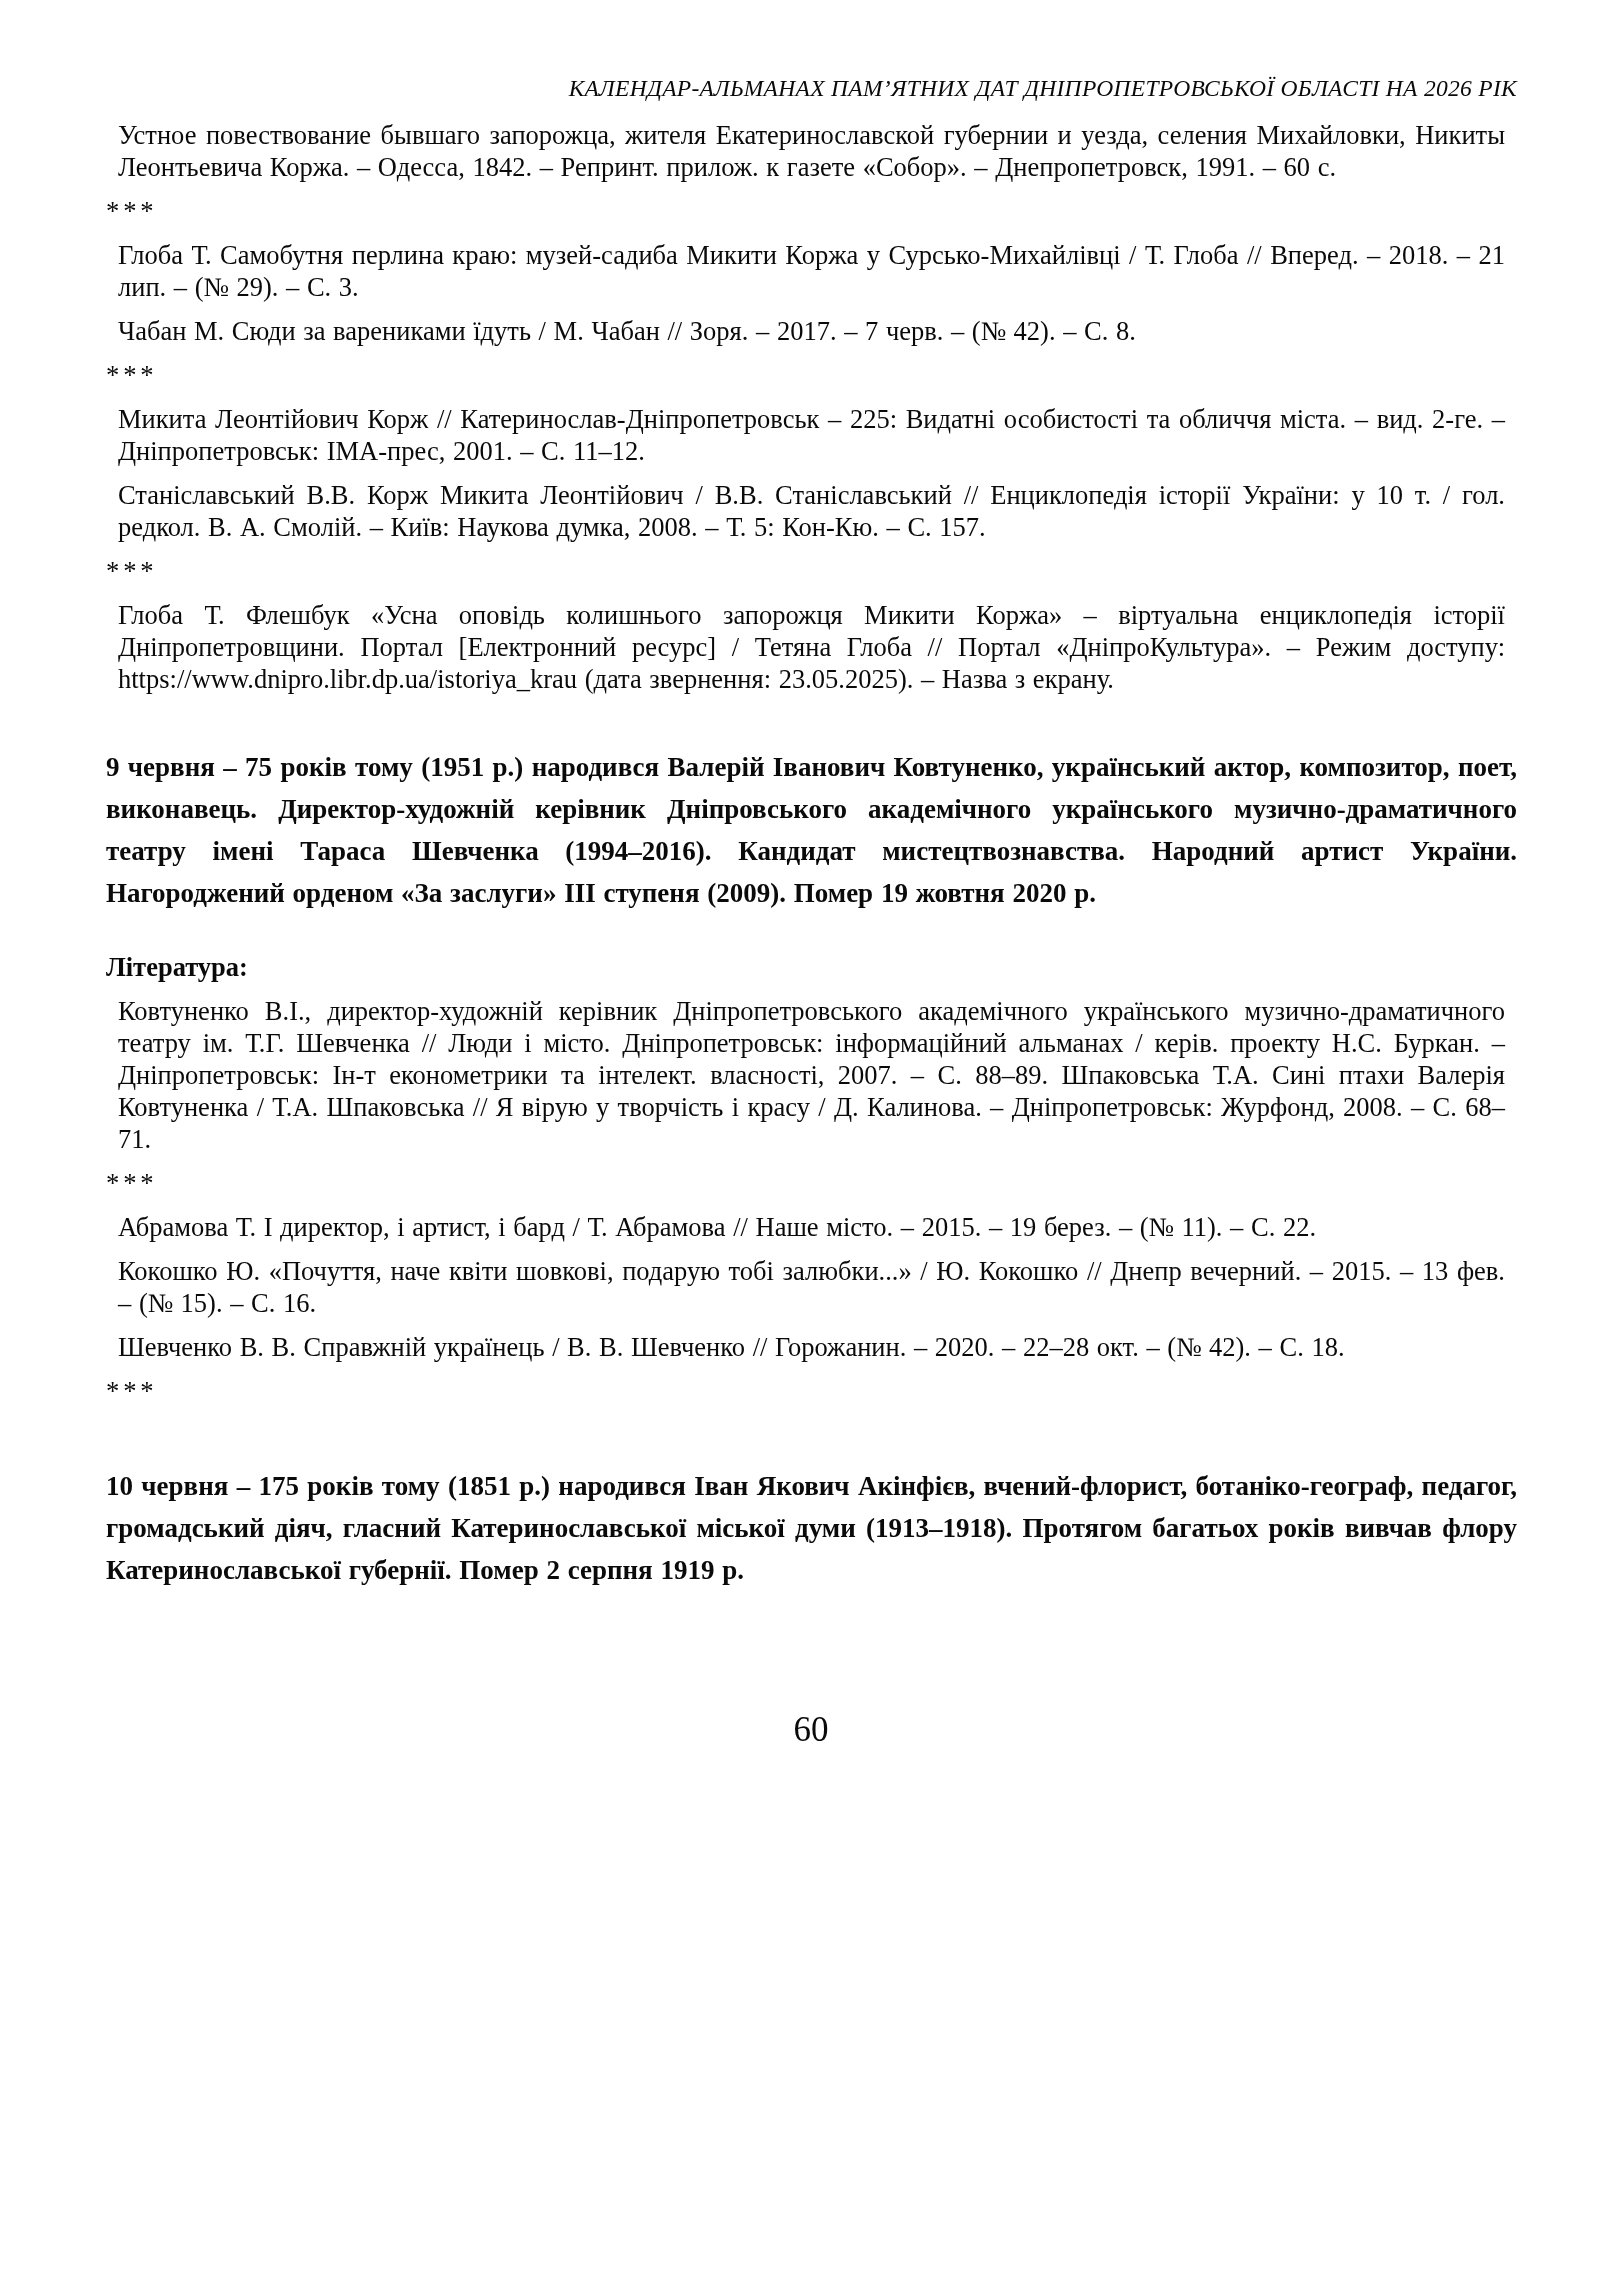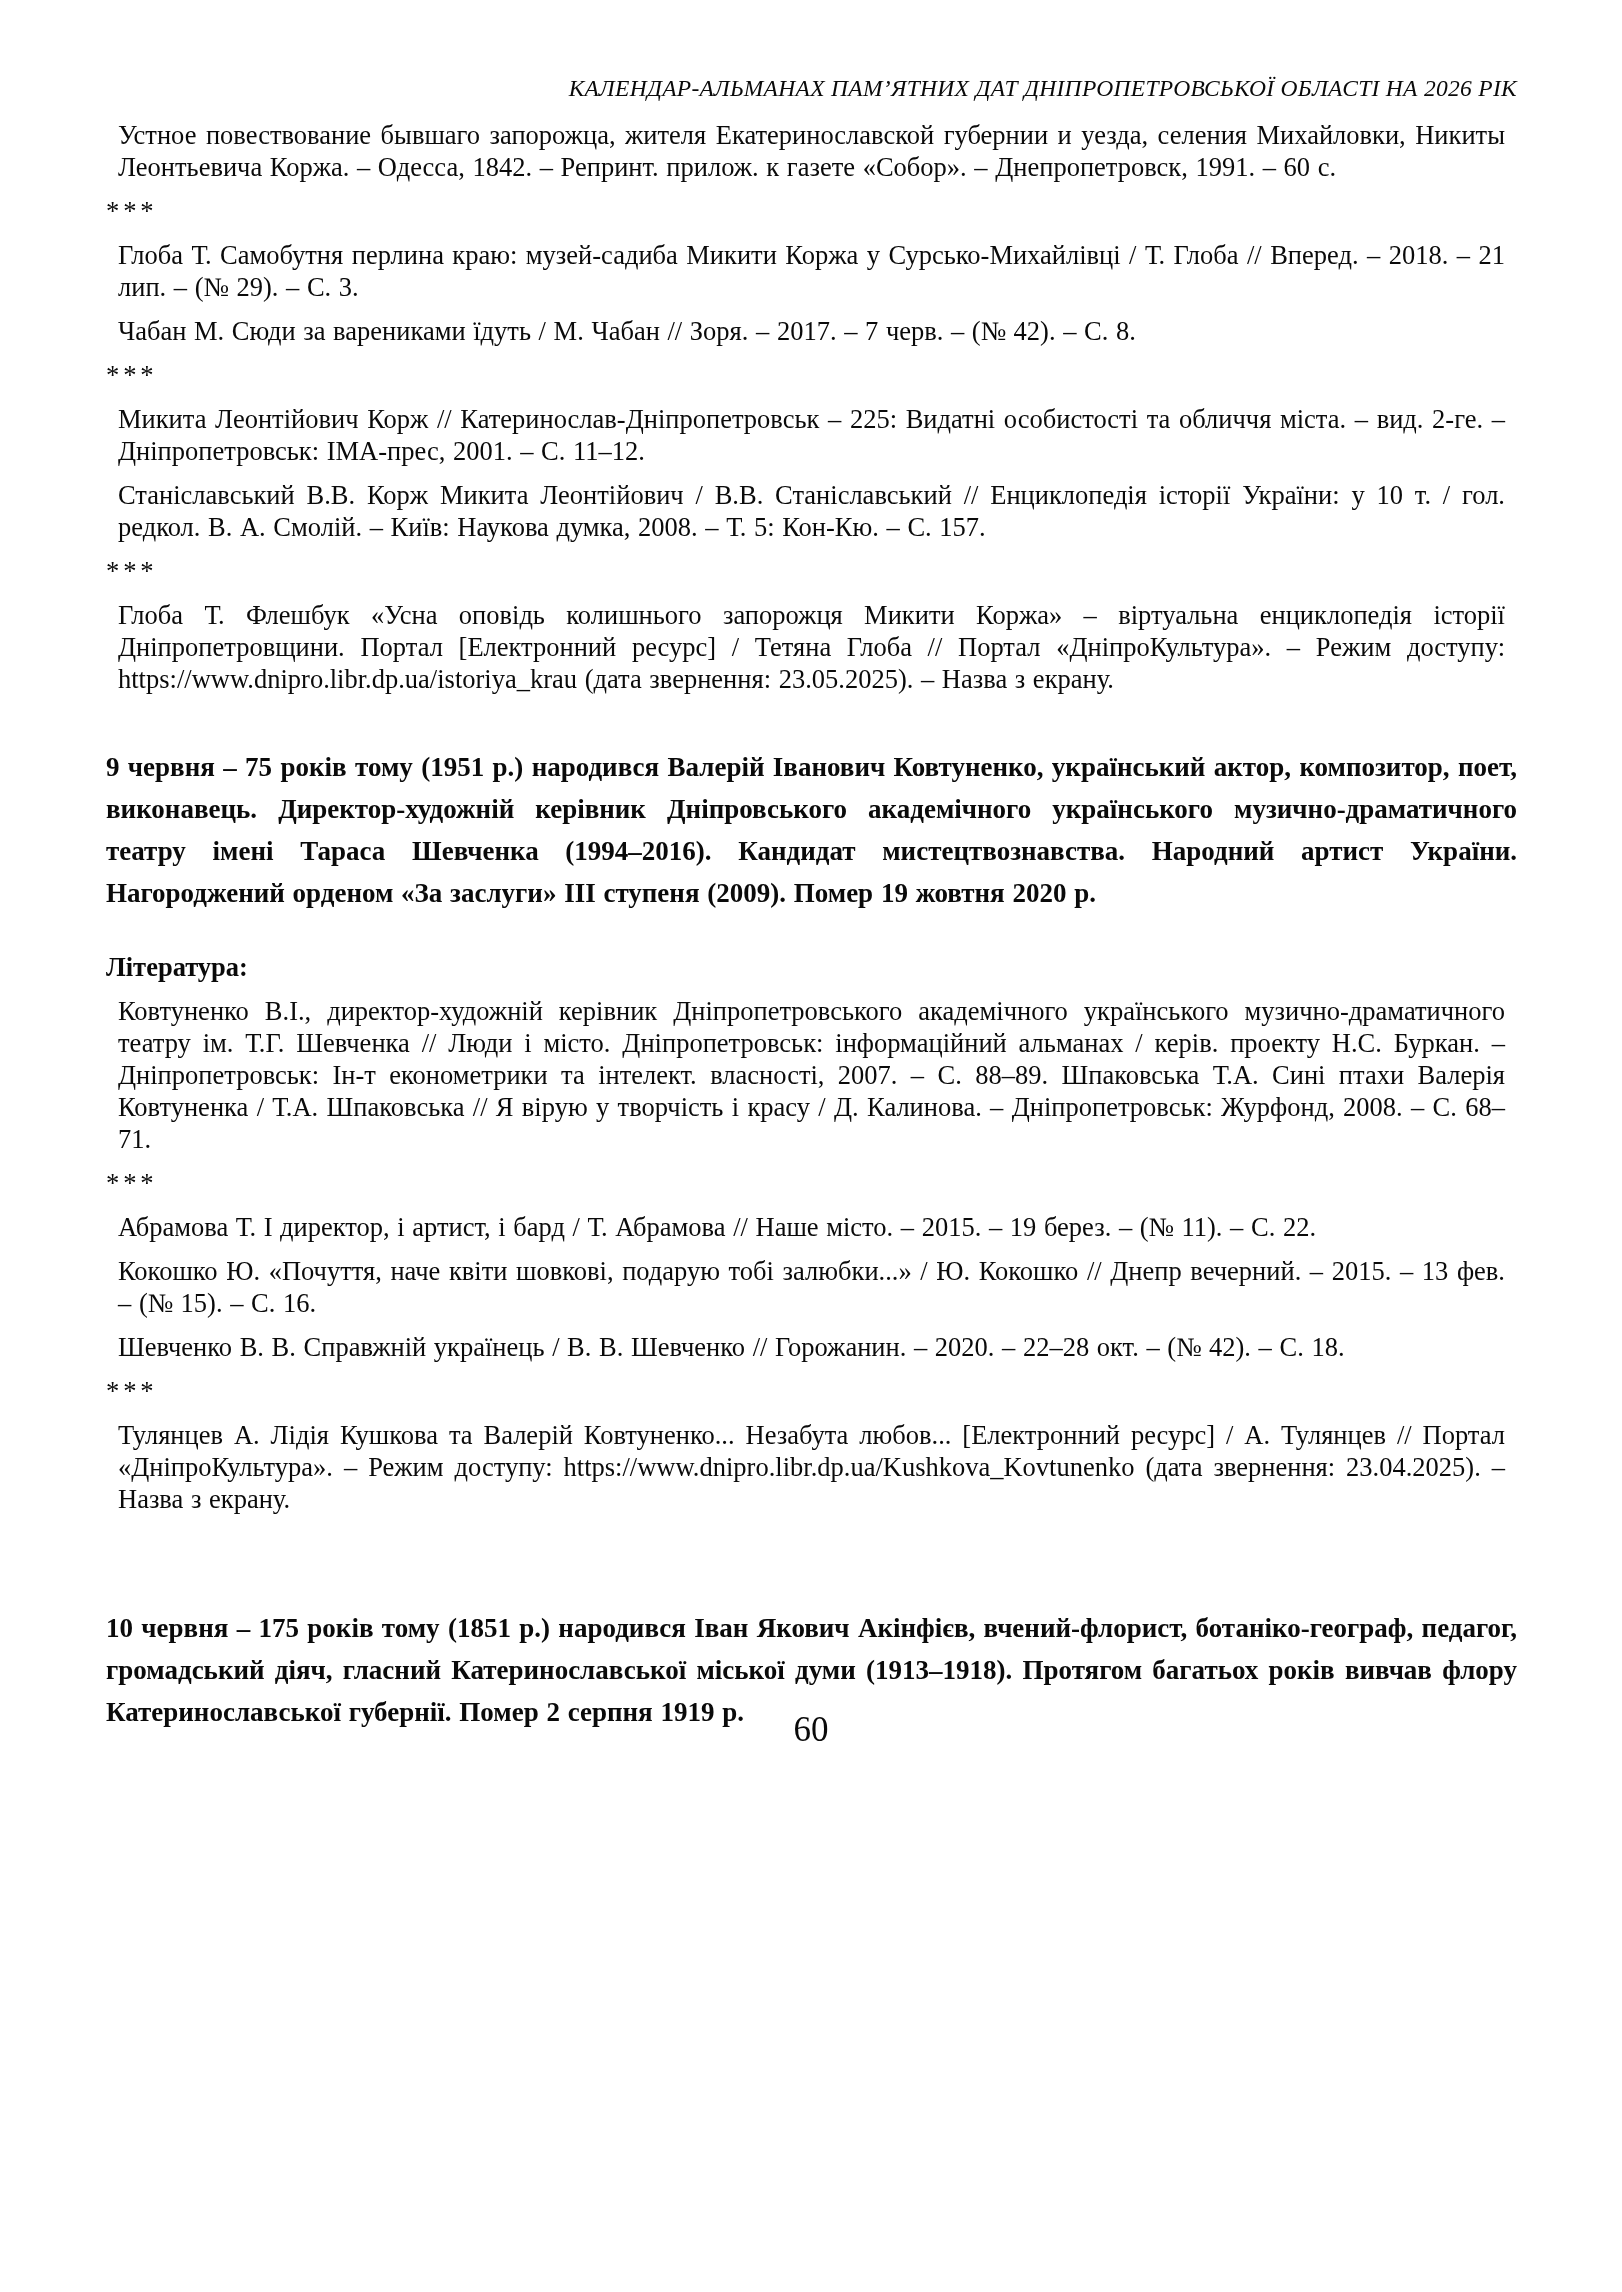--- a/index.html
+++ b/index.html
@@ -41,21 +41,21 @@
     margin: 2px 0;
   }
   .heading {
     font-weight: bold;
     font-size: 27px;
     line-height: 42px;
     text-align: justify;
     margin: 51px 0 0 0;
     word-spacing: 1px;
   }
-  .heading-2 { margin-top: 92px; }
+  .heading-2 { margin-top: 58px; }
   .label {
     font-weight: bold;
     font-size: 26.5px;
     line-height: 32px;
     margin: 37px 0 11px 0;
   }
   .folio {
     position: absolute;
     top: 1713px;
     left: 0;
@@ -84,20 +84,19 @@
 
     <p class="heading">9 червня – 75 років тому (1951 р.) народився Валерій Іванович Ковтуненко, український актор, композитор, поет, виконавець. Директор-художній керівник Дніпровського ака­демічного українського музично-драматичного театру імені Тараса Шевченка (1994–2016). Кандидат мистецтвознавства. Народний артист України. Нагороджений орденом «За заслуги» ІІІ ступеня (2009). Помер 19 жовтня 2020 р.</p>
 
     <p class="label">Література:</p>
     <p class="bib">Ковтуненко В.І., директор-художній керівник Дніпропетровського академічного українського музично-драматичного театру ім. Т.Г. Шевченка // Люди і місто. Дніпропетровськ: інформаційний альманах / керів. проекту Н.С. Буркан. – Дніпропетровськ: Ін-т економетрики та інтелект. власності, 2007. – С. 88–89. Шпаков­ська Т.А. Сині птахи Валерія Ковтуненка / Т.А. Шпаковська // Я вірую у творчість і красу / Д. Калинова. – Дніпропетровськ: Журфонд, 2008. – С. 68–71.</p>
     <p class="sep">***</p>
     <p class="bib">Абрамова Т. І директор, і артист, і бард / Т. Абрамова // Наше місто. – 2015. – 19 берез. – (№ 11). – С. 22.</p>
     <p class="bib">Кокошко Ю. «Почуття, наче квіти шовкові, подарую тобі залюбки...» / Ю. Кокошко // Днепр вечерний. – 2015. – 13 фев. – (№ 15). – С. 16.</p>
     <p class="bib">Шевченко В. В. Справжній українець / В. В. Шевченко // Горожанин. – 2020. – 22–28 окт. – (№ 42). – С. 18.</p>
     <p class="sep">***</p>
-    <p class="bib">Тулянцев А. Лідія Кушкова та Валерій Ковтуненко... Незабута любов... [Електронний ресурс] / А. Тулянцев // Портал «ДніпроКультура». – Режим доступу: https://www.dnipro.libr.dp.ua/Kushkova_Kovtunenko (дата звер­нення: 23.04.2025). – Назва з екрану.</p>
 
     <p class="heading heading-2">10 червня – 175 років тому (1851 р.) народився Іван Якович Акінфієв, вчений-флорист, ботаніко-географ, педагог, громадський діяч, гласний Катеринославської міської думи (1913–1918). Протягом багатьох років вивчав флору Катеринославської губернії. Помер 2 серпня 1919 р.</p>
   </div>
 
   <div class="folio">60</div>
 </div>
 
 
 </body></html>

